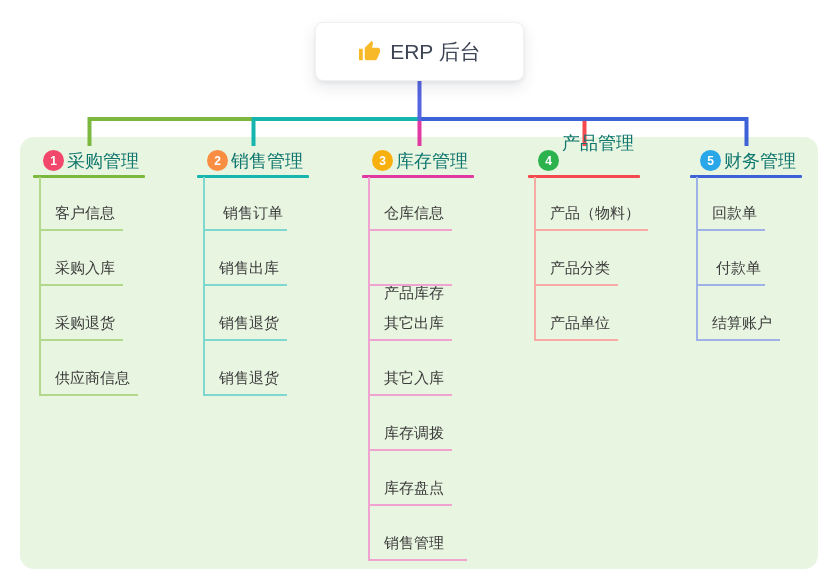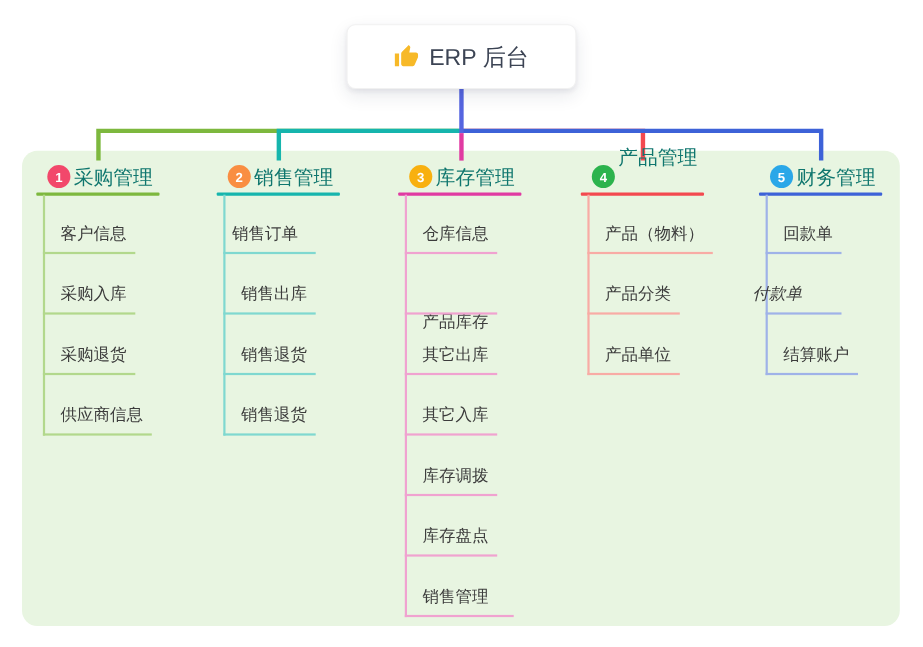--- a/index.html
+++ b/index.html
@@ -115,21 +115,21 @@
       <span class="child-label" style="left: 55px; top: 257px;">采购入库</span>
       <div class="child-underline" style="left: 39px; top: 284px; background: rgb(178, 216, 140); width: 84px;"></div>
       <span class="child-label" style="left: 55px; top: 312px;">采购退货</span>
       <div class="child-underline" style="left: 39px; top: 339px; background: rgb(178, 216, 140); width: 84px;"></div>
       <span class="child-label" style="left: 55px; top: 367px;">供应商信息</span>
       <div class="child-underline" style="left: 39px; top: 394px; background: rgb(178, 216, 140); width: 99px;"></div>
       <div class="badge" style="left: 207px; top: 150px; background: rgb(249, 142, 66);">2</div>
       <span class="branch-title" style="left: 231px; top: 150px;">销售管理</span>
       <div class="title-underline" style="left: 197px; top: 175px; width: 112px; background: rgb(22, 181, 173);"></div>
       <div class="child-vline" style="left: 203px; top: 177px; height: 219px; background: rgb(127, 216, 208);"></div>
-      <span class="child-label" style="left: 211px; top: 202px;">销售订单</span>
+      <span class="child-label" style="left: 223px; top: 202px;">销售订单</span>
       <div class="child-underline" style="left: 203px; top: 229px; background: rgb(127, 216, 208); width: 84px;"></div>
       <span class="child-label" style="left: 219px; top: 257px;">销售出库</span>
       <div class="child-underline" style="left: 203px; top: 284px; background: rgb(127, 216, 208); width: 84px;"></div>
       <span class="child-label" style="left: 219px; top: 312px;">销售退货</span>
       <div class="child-underline" style="left: 203px; top: 339px; background: rgb(127, 216, 208); width: 84px;"></div>
       <span class="child-label" style="left: 219px; top: 367px;">销售退货</span>
       <div class="child-underline" style="left: 203px; top: 394px; background: rgb(127, 216, 208); width: 84px;"></div>
       <div class="badge" style="left: 372px; top: 150px; background: rgb(248, 176, 15);">3</div>
       <span class="branch-title" style="left: 396px; top: 150px;">库存管理</span>
       <div class="title-underline" style="left: 362px; top: 175px; width: 112px; background: rgb(224, 58, 162);"></div>
@@ -157,18 +157,18 @@
       <span class="child-label" style="left: 550px; top: 257px;">产品分类</span>
       <div class="child-underline" style="left: 534px; top: 284px; background: rgb(248, 171, 165); width: 84px;"></div>
       <span class="child-label" style="left: 550px; top: 312px;">产品单位</span>
       <div class="child-underline" style="left: 534px; top: 339px; background: rgb(248, 171, 165); width: 84px;"></div>
       <div class="badge" style="left: 700px; top: 150px; background: rgb(42, 167, 232);">5</div>
       <span class="branch-title" style="left: 724px; top: 150px;">财务管理</span>
       <div class="title-underline" style="left: 690px; top: 175px; width: 112px; background: rgb(61, 98, 216);"></div>
       <div class="child-vline" style="left: 696px; top: 177px; height: 164px; background: rgb(159, 178, 232);"></div>
       <span class="child-label" style="left: 712px; top: 202px;">回款单</span>
       <div class="child-underline" style="left: 696px; top: 229px; background: rgb(159, 178, 232); width: 69px;"></div>
-      <span class="child-label" style="left: 684px; top: 257px; font-style: italic;">付款单</span>
+      <span class="child-label" style="left: 716px; top: 257px;">付款单</span>
       <div class="child-underline" style="left: 696px; top: 284px; background: rgb(159, 178, 232); width: 69px;"></div>
       <span class="child-label" style="left: 712px; top: 312px;">结算账户</span>
       <div class="child-underline" style="left: 696px; top: 339px; background: rgb(159, 178, 232); width: 84px;"></div>
     </div>
 </div>
 
 </body></html>

